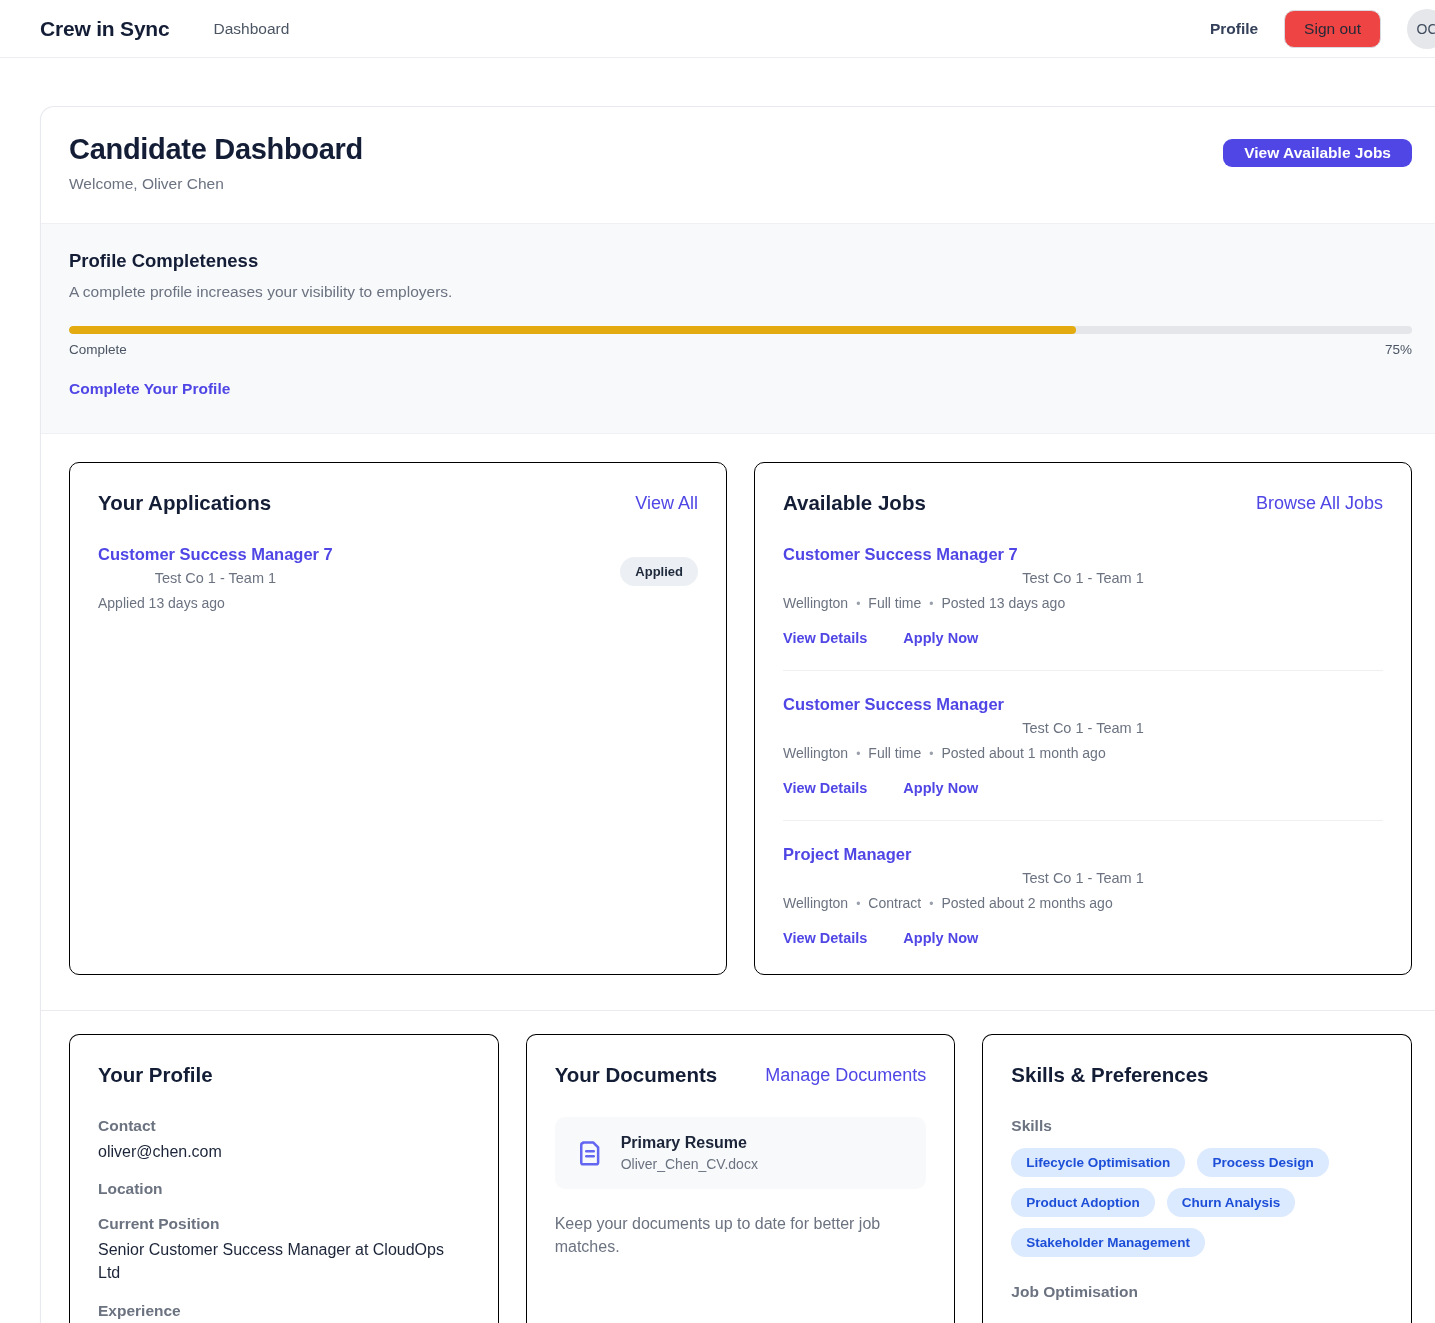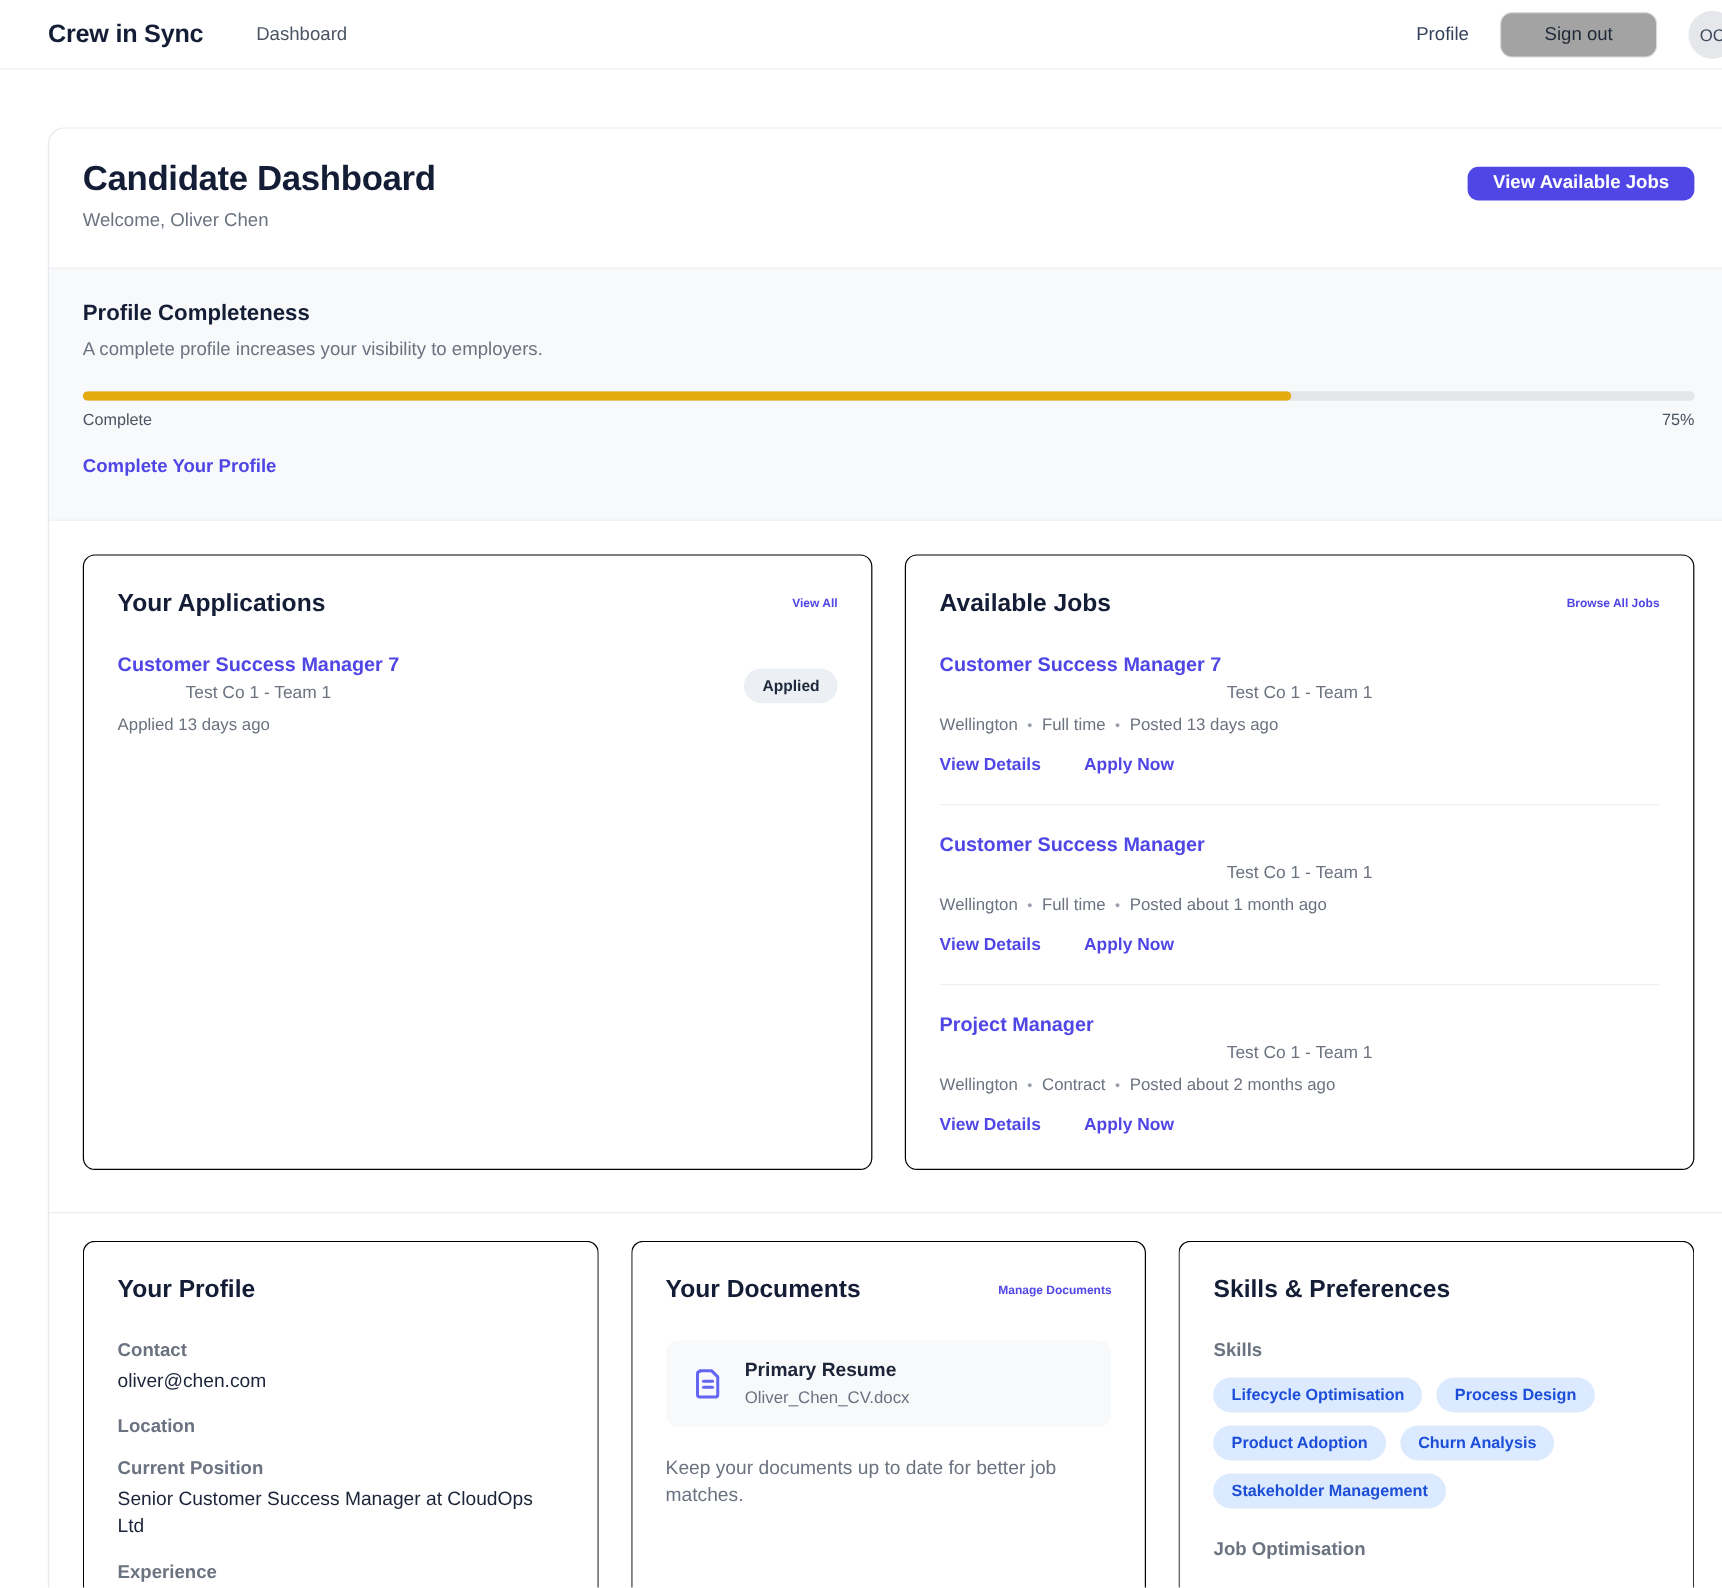--- a/index.html
+++ b/index.html
@@ -25,24 +25,24 @@
   a{text-decoration:none;cursor:pointer;}
 
   
   .topnav{
     height:58px;display:flex;align-items:center;
     padding-left:40px;border-bottom:1px solid #ebedf0;background:#fff;
   }
   .brand{font-size:21px;font-weight:800;letter-spacing:-.2px;color:#141d36;}
   .nav-link{margin-left:44px;font-size:15.5px;font-weight:500;color:var(--muted2);}
   .nav-right{margin-left:auto;display:flex;align-items:center;gap:26px;}
-  .profile-link{font-size:15.5px;color:#34405a;}
+  .profile-link{font-size:15.5px;color:#34405a;font-weight:bold;}
   .signout-btn{
-    font-family:inherit;font-size:15.5px;color:#1f2937;background:#a3a3a3;
-    border:1px solid #d7dbe0;border-radius:10px;padding:9px 36px;cursor:pointer;
+    font-family:inherit;font-size:15.5px;color:#1f2937;background:#ef4444;
+    border:1px solid #d7dbe0;border-radius:10px;padding:9px 19px;cursor:pointer;
   }
   .avatar{
     width:40px;height:40px;border-radius:50%;background:#e5e7eb;flex:0 0 auto;
     display:flex;align-items:center;justify-content:center;
     font-size:14px;font-weight:500;color:#3f4a5c;margin-right:-12px;
   }
 
   
   .main-card{
     margin:48px 0 0 40px;width:1400px;
@@ -82,21 +82,21 @@
 
   
   .two-col{display:grid;grid-template-columns:1fr 1fr;gap:27px;margin-top:28px;}
   .three-col{display:grid;grid-template-columns:1fr 1fr 1fr;gap:27px;margin-top:23px;}
   .card{
     background:#fff;border:1px solid #000000;border-radius:10px;padding:28px;
   }
   .three-col .card{min-height:400px;border-radius:10px 10px 0 0;border-bottom:none;}
   .card-header{display:flex;align-items:center;justify-content:space-between;margin-bottom:30px;}
   .card-title{font-size:20.5px;font-weight:700;color:#141d36;}
-  .card-link{font-size:10px;font-weight:700;color:var(--accent);}
+  .card-link{font-size:18px;font-weight:400;color:var(--accent);}
 
   .full-divider{border:none;border-top:1px solid #e9ebee;margin:35px -28px 0;}
 
   
   .app-item{display:flex;justify-content:space-between;align-items:flex-start;}
   .job-title{display:inline-block;font-size:16.5px;font-weight:700;color:var(--accent);}
   .job-company{margin-top:6px;font-size:14.5px;color:var(--muted);text-align:center;}
   .job-applied{margin-top:9px;font-size:14px;color:var(--muted);}
   .status-badge{
     background:var(--badgebg);color:#1e293b;font-size:13px;font-weight:700;

